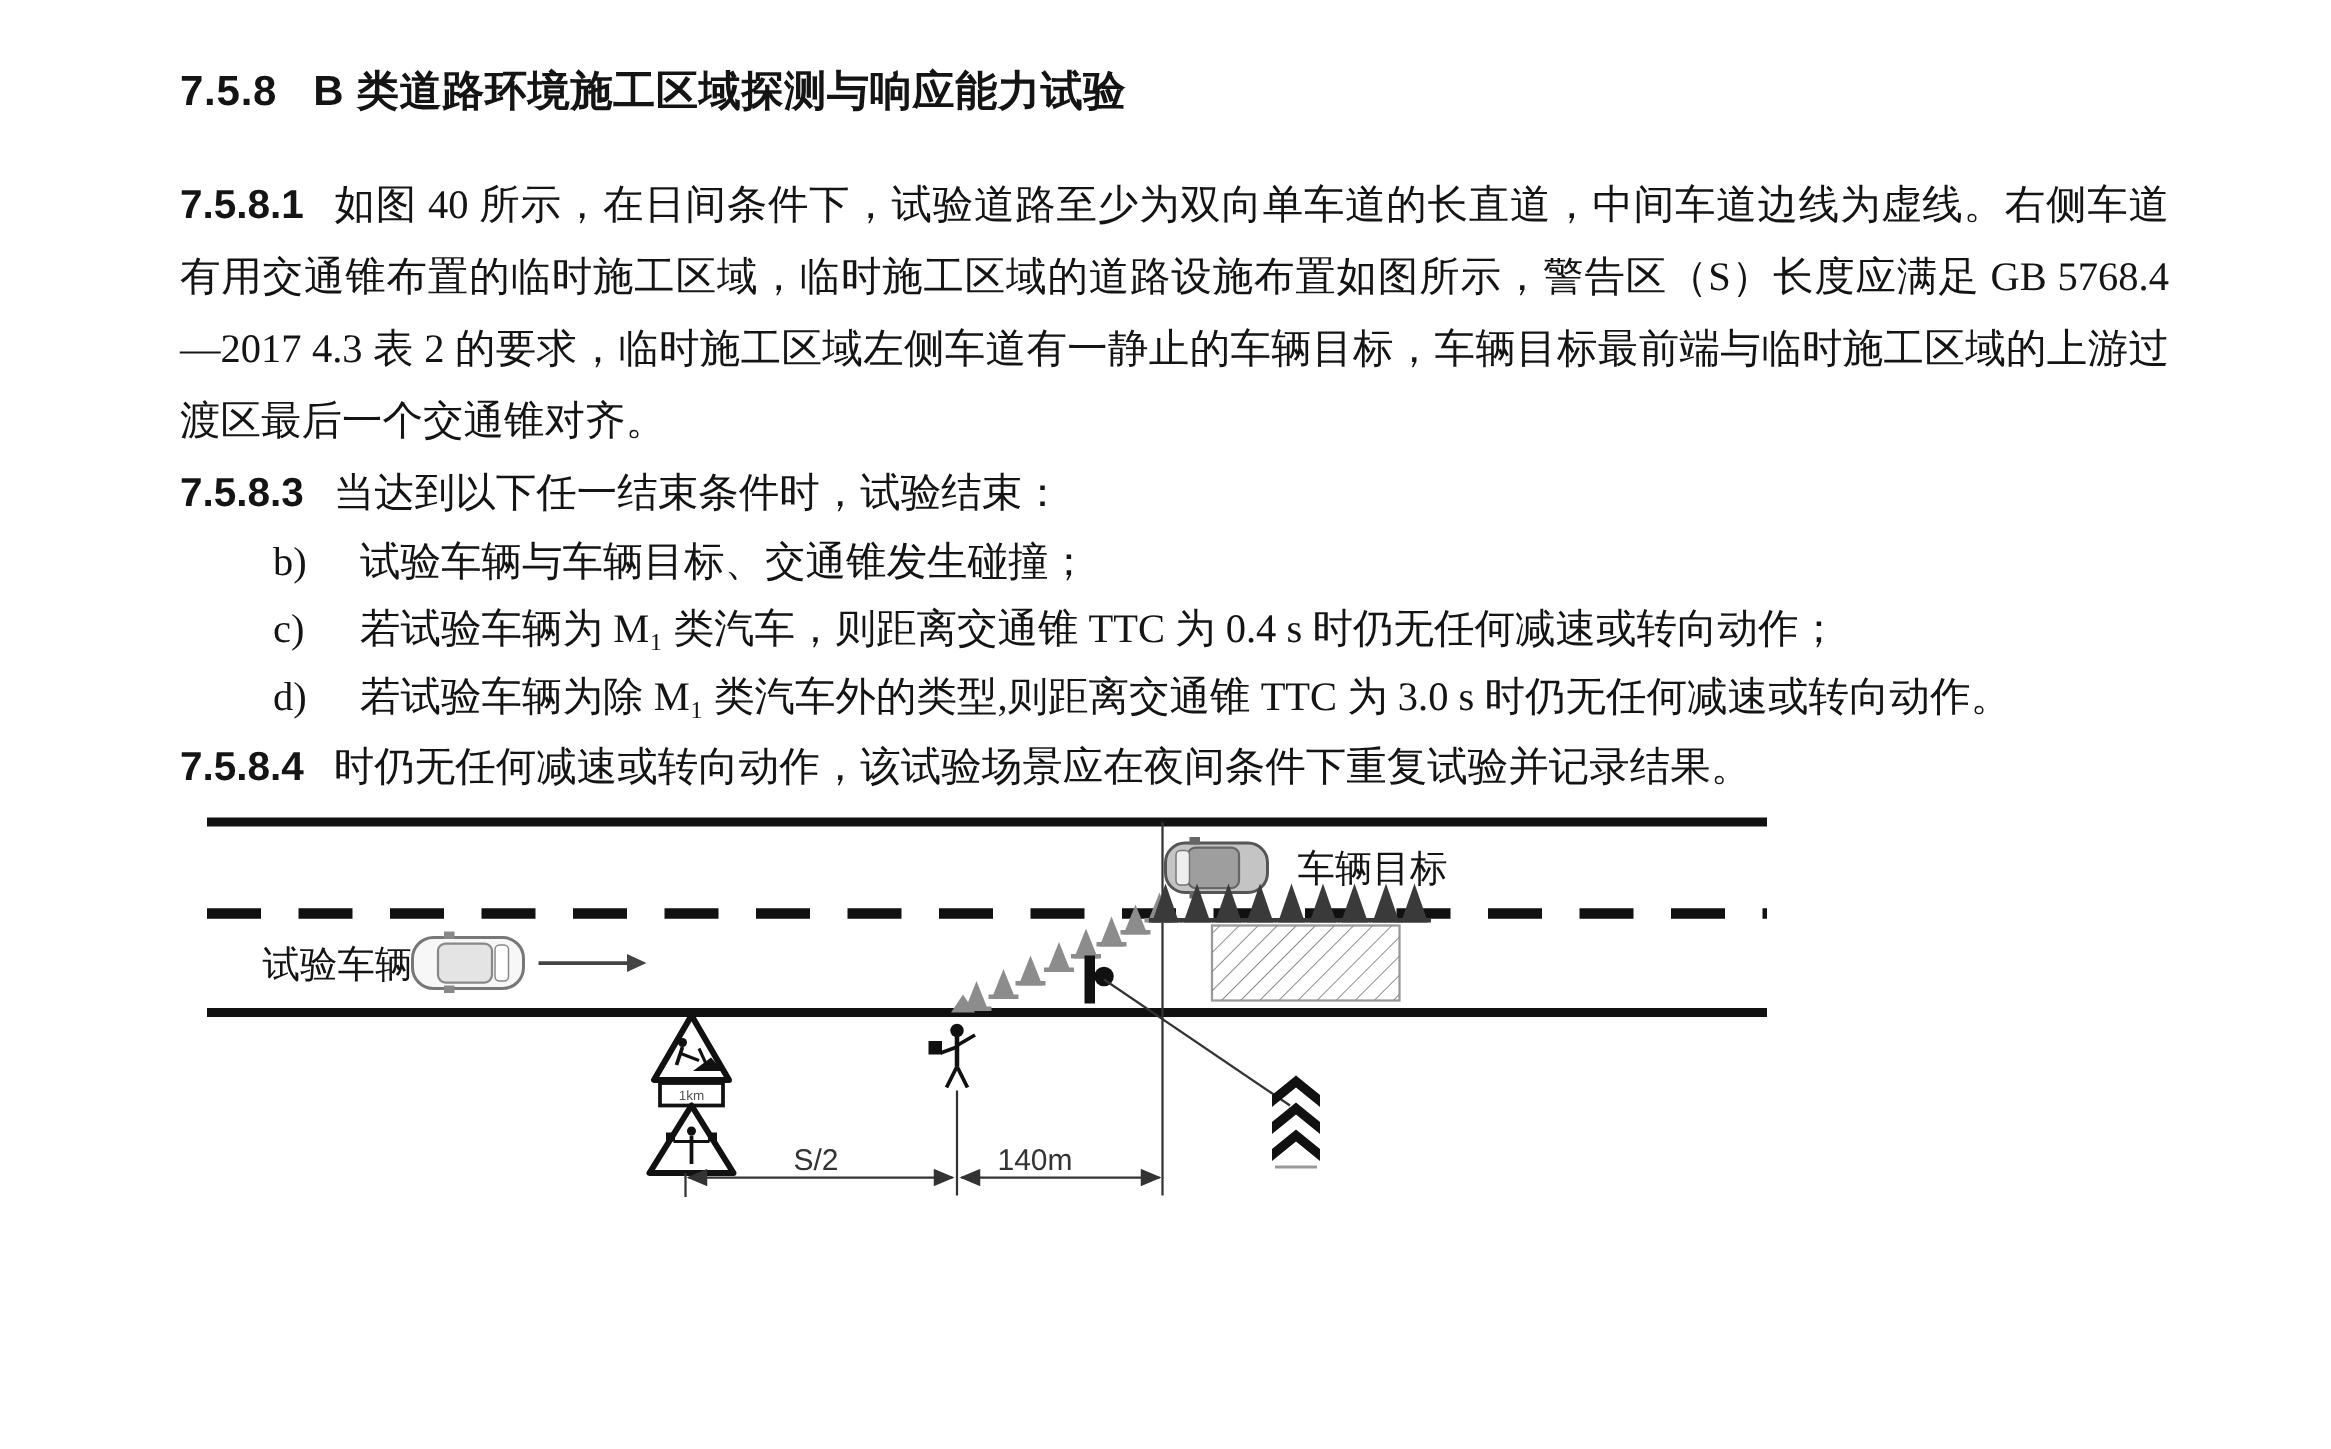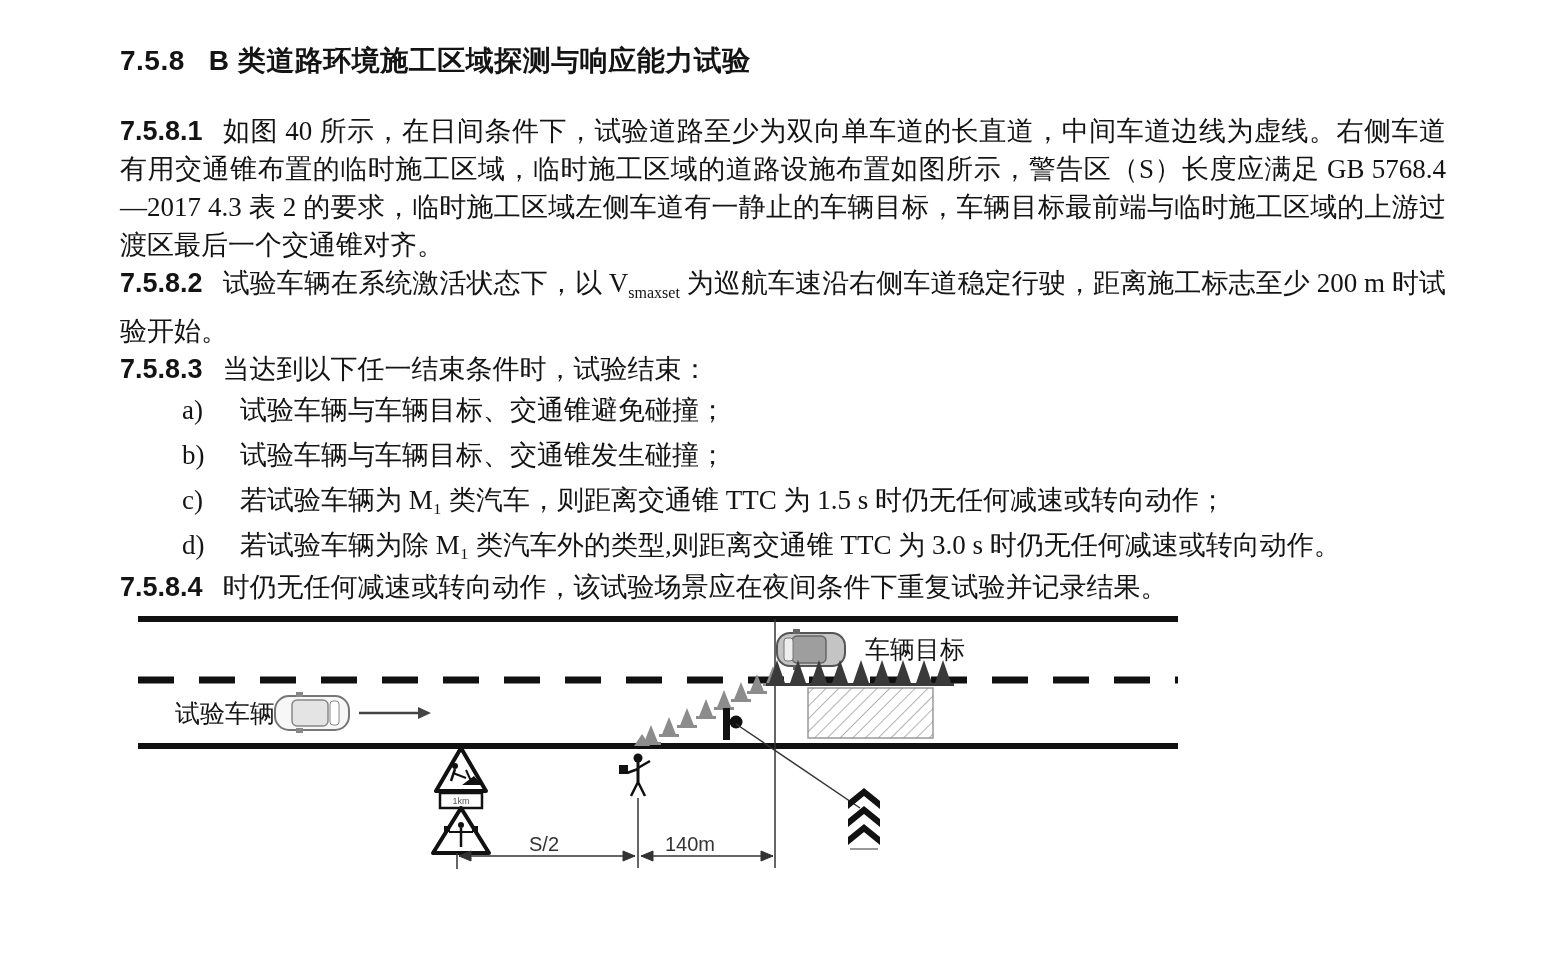--- a/index.html
+++ b/index.html
@@ -2,47 +2,45 @@
 <html lang="zh"><head>
 <meta charset="utf-8">
 <style>
   html,body{margin:0;padding:0;background:#ffffff;}
   .page{position:relative;width:1554px;height:966px;background:#ffffff;
         font-family:"Liberation Serif","DejaVu Serif",serif;color:#141414;overflow:hidden;margin-top:16px;}
   .content{padding:26px 108px 0 120px;}
   .heading{font-family:"Liberation Sans","DejaVu Sans",sans-serif;font-weight:bold;
            font-size:28px;margin:0 0 32px 0;letter-spacing:.5px;}
   .heading .num{margin-right:24px;}
-  .clause{font-size:27px;line-height:38px;margin:0;text-align:justify;}
+  .clause{font-size:27px;line-height:48px;margin:0;text-align:justify;}
   .clause .cnum{font-family:"Liberation Sans","DejaVu Sans",sans-serif;font-weight:bold;margin-right:20px;}
   .clause sub{font-size:16px;}
   .list-item{font-size:27px;line-height:45px;padding-left:62px;text-align:justify;}
   .list-item .li-label{display:inline-block;width:58px;}
   .figure{margin:6px 0 0 138px;width:1040px;height:262px;}
   .caption{width:1040px;margin:14px 0 0 138px;text-align:center;
            font-family:"Liberation Sans","DejaVu Sans",sans-serif;font-weight:bold;font-size:28px;}
   svg text{font-family:"Liberation Sans","DejaVu Sans",sans-serif;}
 </style>
 </head>
 <body>
 
 <div class="page">
   <div class="content">
 
     <h2 class="heading"><span class="num">7.5.8</span><span>B 类道路环境施工区域探测与响应能力试验</span></h2>
 
     <p class="clause"><span class="cnum">7.5.8.1</span><span>如图 40 所示，在日间条件下，试验道路至少为双向单车道的长直道，中间车道边线为虚线。右侧车道有用交通锥布置的临时施工区域，临时施工区域的道路设施布置如图所示，警告区（S）长度应满足 GB 5768.4—2017 4.3 表 2 的要求，临时施工区域左侧车道有一静止的车辆目标，车辆目标最前端与临时施工区域的上游过渡区最后一个交通锥对齐。</span></p>
 
-    <p class="clause"><span class="cnum">7.5.8.2</span><span>试验车辆在系统激活状态下，以 V</span><sub>smaxset</sub><span> 为巡航车速沿右侧车道稳定行驶，距离施工标志至少 200 m 时试验开始。</span></p>
 
     <p class="clause"><span class="cnum">7.5.8.3</span><span>当达到以下任一结束条件时，试验结束：</span></p>
 
-    <div class="list-item"><span class="li-label">a)</span><span>试验车辆与车辆目标、交通锥避免碰撞；</span></div>
     <div class="list-item"><span class="li-label">b)</span><span>试验车辆与车辆目标、交通锥发生碰撞；</span></div>
-    <div class="list-item"><span class="li-label">c)</span><span>若试验车辆为 M₁ 类汽车，则距离交通锥 TTC 为 1.5 s 时仍无任何减速或转向动作；</span></div>
+    <div class="list-item"><span class="li-label">c)</span><span>若试验车辆为 M₁ 类汽车，则距离交通锥 TTC 为 0.4 s 时仍无任何减速或转向动作；</span></div>
     <div class="list-item"><span class="li-label">d)</span><span>若试验车辆为除 M₁ 类汽车外的类型,则距离交通锥 TTC 为 3.0 s 时仍无任何减速或转向动作。</span></div>
 
     <p class="clause"><span class="cnum">7.5.8.4</span><span>时仍无任何减速或转向动作，该试验场景应在夜间条件下重复试验并记录结果。</span></p>
   </div>
 
   <div class="figure">
     <svg width="1040" height="262" viewBox="0 0 1040 262">
       <defs>
         <pattern id="hatch" patternUnits="userSpaceOnUse" width="9" height="9" patternTransform="rotate(45)">
           <line x1="0" y1="0" x2="0" y2="9" stroke="#8a8a8a" stroke-width="1.3"></line>

